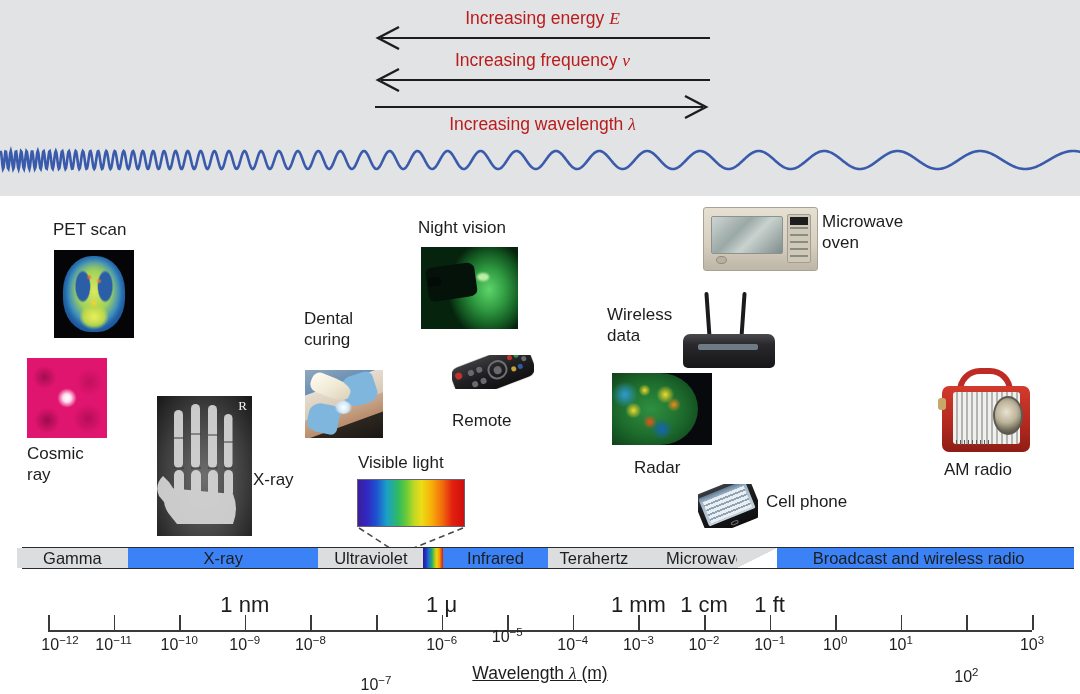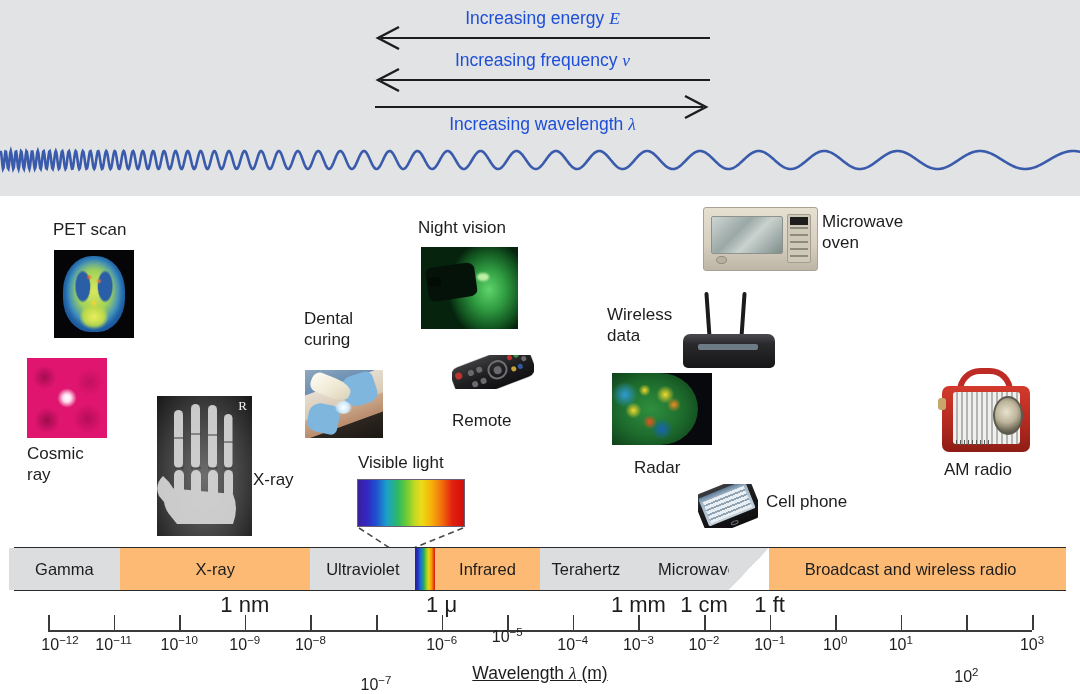--- a/index.html
+++ b/index.html
@@ -12,21 +12,21 @@
   #root { position: relative; width: 1080px; height: 694px; }
 
   
   .header-panel {
     position: absolute; left: 0; top: 0; width: 1080px; height: 196px;
     background: #e2e3e5;
   }
   .arrow-block { position: absolute; }
   .arrow-label {
     position: absolute; width: 100%; text-align: center;
-    font-size: 17.5px; color: #1d4ed8; white-space: nowrap;
+    font-size: 17.5px; color: #b91c1c; white-space: nowrap;
   }
   .arrow-svg { position: absolute; left: 0; top: 0; }
 
   .wave-wrap { position: absolute; left: 0; top: 138px; width: 1080px; height: 50px; }
 
   
   .lbl {
     position: absolute; font-size: 17px; color: #1d1d1d;
     line-height: 1.22; white-space: pre-line;
   }
@@ -274,23 +274,23 @@
     position: absolute; left: 16%; bottom: 11%; width: 40%; height: 8%;
     background: repeating-linear-gradient(90deg, #5a5a58 0 1.5px, transparent 1.5px 4px);
   }
   .am-knob {
     position: absolute; left: 1%; top: 34%; width: 8%; height: 14%;
     background: #c7a86a; border-radius: 3px;
   }
 
   
   .band-row {
-    position: absolute; left: 14px; top: 547px; width: 1052px; height: 44px;
+    position: absolute; left: 22px; top: 547px; width: 1052px; height: 22px;
     border-top: 1.4px solid #2b2b2b; border-bottom: 1.4px solid #2b2b2b;
-    background: #fdba74;
+    background: #3b82f6;
   }
   .band-seg {
     position: absolute; top: 0; height: 100%;
     display: flex; align-items: center; justify-content: center;
     font-size: 16.5px; color: #1d1d1d; white-space: nowrap;
   }
   .band-seg.gray { background: #dcdddf; }
   .band-rainbow {
     position: absolute; top: 0; height: 100%;
     background: linear-gradient(90deg,

